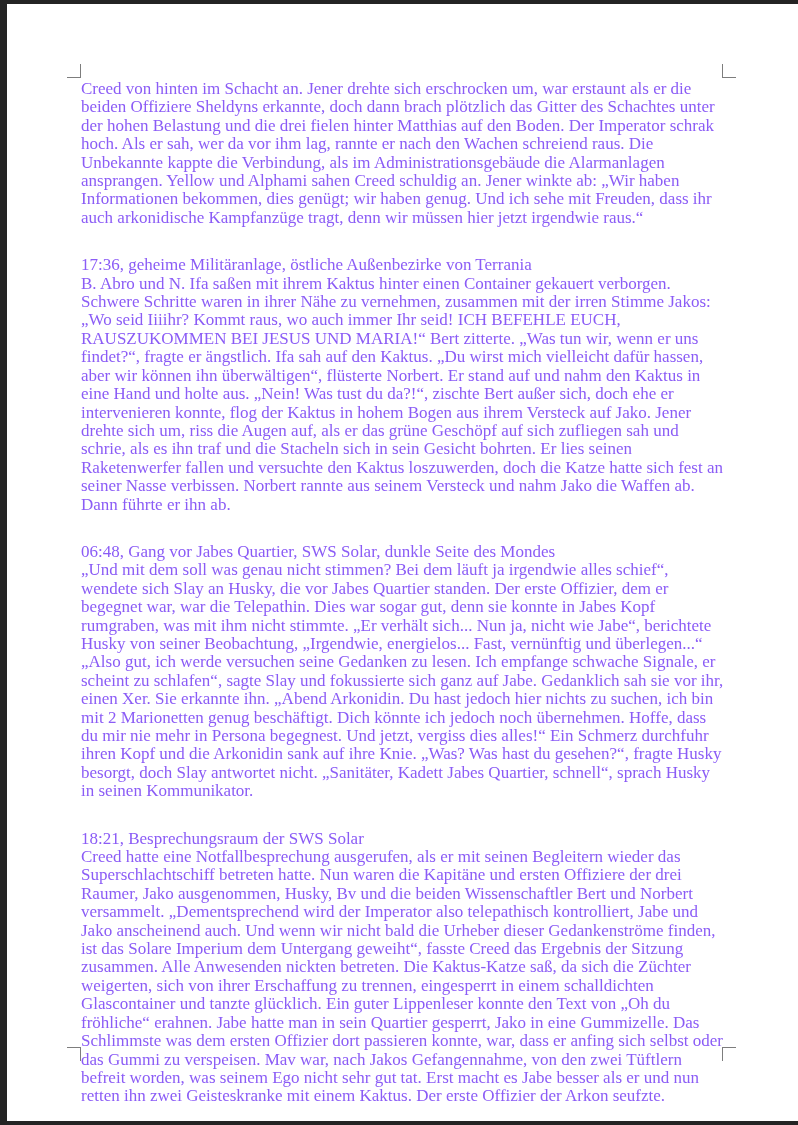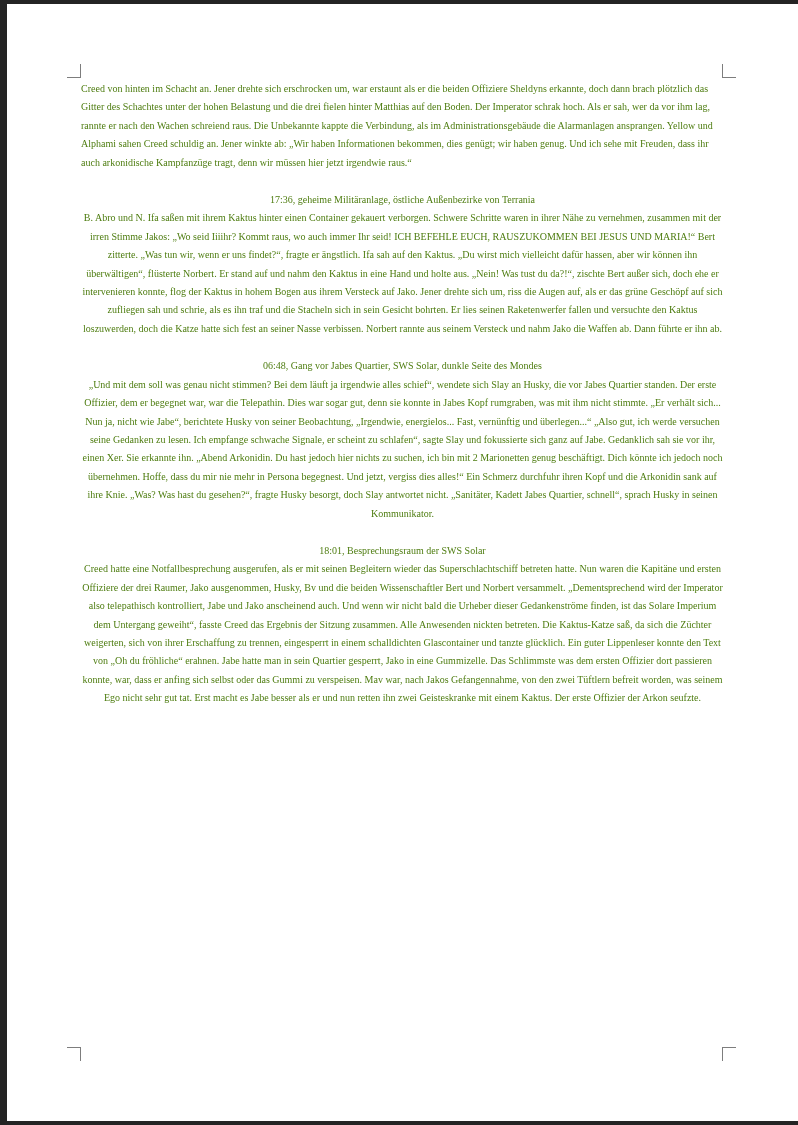--- a/index.html
+++ b/index.html
@@ -20,27 +20,27 @@
   .mark { position: absolute; width: 13px; height: 13px; z-index: 2; }
   .mark.tl { left: 67px;  top: 64px;   border-right: 1px solid #7d7d7d; border-bottom: 1px solid #7d7d7d; }
   .mark.tr { left: 722px; top: 64px;   border-left:  1px solid #7d7d7d; border-bottom: 1px solid #7d7d7d; }
   .mark.bl { left: 67px;  top: 1047px; border-right: 1px solid #7d7d7d; border-top:    1px solid #7d7d7d; }
   .mark.br { left: 722px; top: 1047px; border-left:  1px solid #7d7d7d; border-top:    1px solid #7d7d7d; }
 
   .text-area {
     position: absolute;
     left: 81px; top: 80px;
     width: 643px;
-    color: #4d7c0f;
-    font-size: 10px;
+    color: #8b5cf6;
+    font-size: 17px;
     line-height: 18.4px;
     text-align: left;
   }
   .section { margin: 0; }
-  .section + .section { margin-top: 19px; text-align: center; }
+  .section + .section { margin-top: 29px; }
   .section p { margin: 0; padding: 0; }
 </style>
 </head>
 <body>
 
 <div>
 
   <div class="edge edge-top"></div>
   <div class="edge edge-left"></div>
   <div class="edge edge-bottom"></div>
@@ -60,18 +60,18 @@
       <p>17:36, geheime Militäranlage, östliche Außenbezirke von Terrania</p>
       <p>B. Abro und N. Ifa saßen mit ihrem Kaktus hinter einen Container gekauert verborgen. Schwere Schritte waren in ihrer Nähe zu vernehmen, zusammen mit der irren Stimme Jakos: „Wo seid Iiiihr? Kommt raus, wo auch immer Ihr seid! ICH BEFEHLE EUCH, RAUSZUKOMMEN BEI JESUS UND MARIA!“ Bert zitterte. „Was tun wir, wenn er uns findet?“, fragte er ängstlich. Ifa sah auf den Kaktus. „Du wirst mich vielleicht dafür hassen, aber wir können ihn überwältigen“, flüsterte Norbert. Er stand auf und nahm den Kaktus in eine Hand und holte aus. „Nein! Was tust du da?!“, zischte Bert außer sich, doch ehe er intervenieren konnte, flog der Kaktus in hohem Bogen aus ihrem Versteck auf Jako. Jener drehte sich um, riss die Augen auf, als er das grüne Geschöpf auf sich zufliegen sah und schrie, als es ihn traf und die Stacheln sich in sein Gesicht bohrten. Er lies seinen Raketenwerfer fallen und versuchte den Kaktus loszuwerden, doch die Katze hatte sich fest an seiner Nasse verbissen. Norbert rannte aus seinem Versteck und nahm Jako die Waffen ab. Dann führte er ihn ab.</p>
     </div>
 
     <div class="section">
       <p>06:48, Gang vor Jabes Quartier, SWS Solar, dunkle Seite des Mondes</p>
       <p>„Und mit dem soll was genau nicht stimmen? Bei dem läuft ja irgendwie alles schief“, wendete sich Slay an Husky, die vor Jabes Quartier standen. Der erste Offizier, dem er begegnet war, war die Telepathin. Dies war sogar gut, denn sie konnte in Jabes Kopf rumgraben, was mit ihm nicht stimmte. „Er verhält sich... Nun ja, nicht wie Jabe“, berichtete Husky von seiner Beobachtung, „Irgendwie, energielos... Fast, vernünftig und überlegen...“ „Also gut, ich werde versuchen seine Gedanken zu lesen. Ich empfange schwache Signale, er scheint zu schlafen“, sagte Slay und fokussierte sich ganz auf Jabe. Gedanklich sah sie vor ihr, einen Xer. Sie erkannte ihn. „Abend Arkonidin. Du hast jedoch hier nichts zu suchen, ich bin mit 2 Marionetten genug beschäftigt. Dich könnte ich jedoch noch übernehmen. Hoffe, dass du mir nie mehr in Persona begegnest. Und jetzt, vergiss dies alles!“ Ein Schmerz durchfuhr ihren Kopf und die Arkonidin sank auf ihre Knie. „Was? Was hast du gesehen?“, fragte Husky besorgt, doch Slay antwortet nicht. „Sanitäter, Kadett Jabes Quartier, schnell“, sprach Husky in seinen Kommunikator.</p>
     </div>
 
     <div class="section">
-      <p>18:01, Besprechungsraum der SWS Solar</p>
+      <p>18:21, Besprechungsraum der SWS Solar</p>
       <p>Creed hatte eine Notfallbesprechung ausgerufen, als er mit seinen Begleitern wieder das Superschlachtschiff betreten hatte. Nun waren die Kapitäne und ersten Offiziere der drei Raumer, Jako ausgenommen, Husky, Bv und die beiden Wissenschaftler Bert und Norbert versammelt. „Dementsprechend wird der Imperator also telepathisch kontrolliert, Jabe und Jako anscheinend auch. Und wenn wir nicht bald die Urheber dieser Gedankenströme finden, ist das Solare Imperium dem Untergang geweiht“, fasste Creed das Ergebnis der Sitzung zusammen. Alle Anwesenden nickten betreten. Die Kaktus-Katze saß, da sich die Züchter weigerten, sich von ihrer Erschaffung zu trennen, eingesperrt in einem schalldichten Glascontainer und tanzte glücklich. Ein guter Lippenleser konnte den Text von „Oh du fröhliche“ erahnen. Jabe hatte man in sein Quartier gesperrt, Jako in eine Gummizelle. Das Schlimmste was dem ersten Offizier dort passieren konnte, war, dass er anfing sich selbst oder das Gummi zu verspeisen. Mav war, nach Jakos Gefangennahme, von den zwei Tüftlern befreit worden, was seinem Ego nicht sehr gut tat. Erst macht es Jabe besser als er und nun retten ihn zwei Geisteskranke mit einem Kaktus. Der erste Offizier der Arkon seufzte.</p>
     </div>
 
   </div>
 </div>
 
 </body></html>

